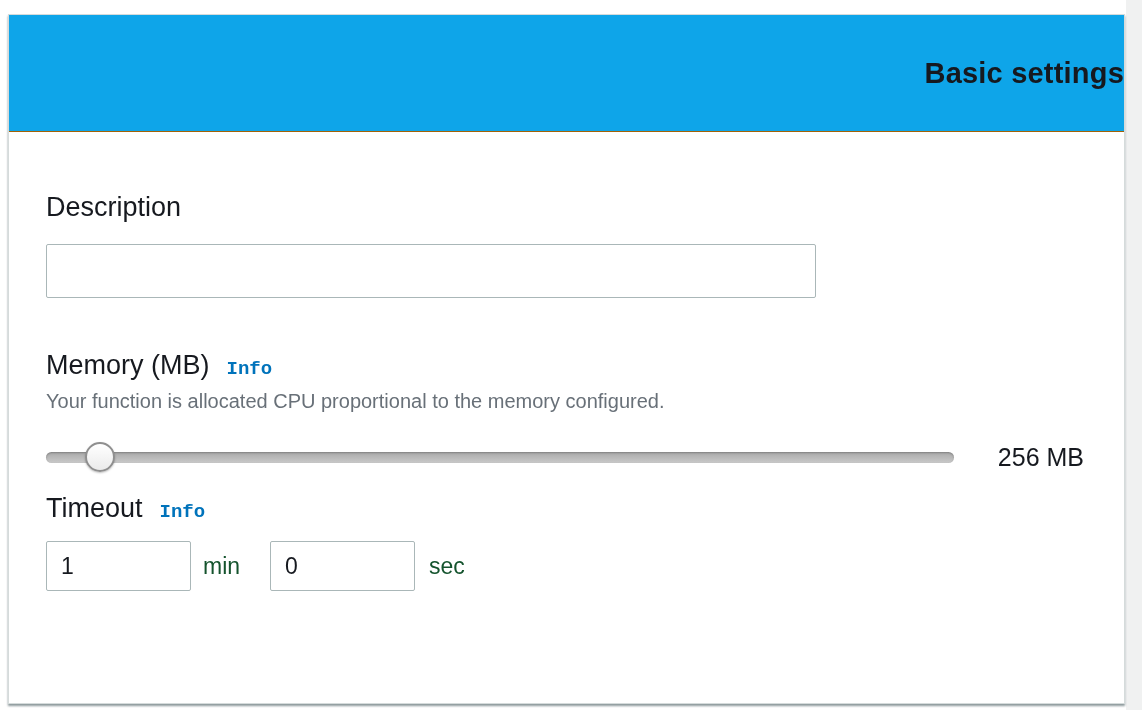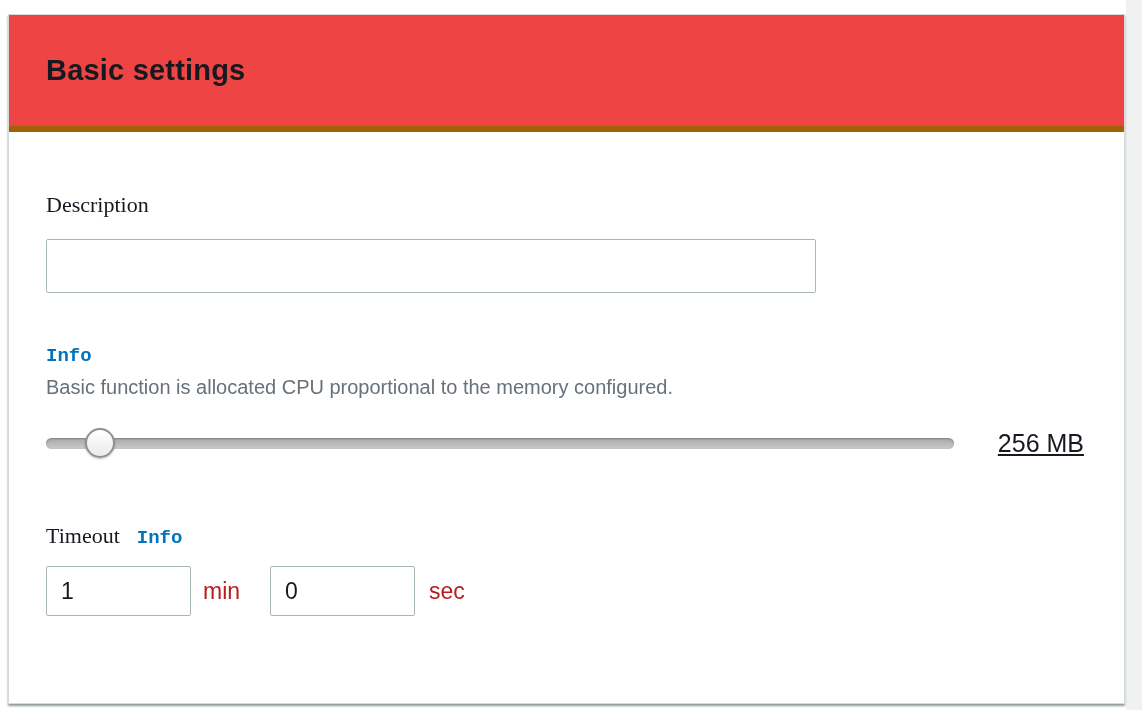--- a/index.html
+++ b/index.html
@@ -19,39 +19,39 @@
   .card {
     position: absolute;
     left: 8px; top: 14px;
     width: 1117px; height: 690px;
     background: #ffffff;
     border: 1px solid #d5dbdb;
     box-shadow: 0 2px 2px 0 rgba(0, 28, 36, 0.45);
   }
   .card-header {
     height: 117px;
-    background: #ef4444;
-    border-bottom: 6px solid #a16207;
+    background: #0ea5e9;
+    border-bottom: 1px solid #a16207;
     display: flex;
     align-items: center;
     padding-left: 37px;
+    justify-content: flex-end;
   }
   .card-title {
     font-size: 29px;
     font-weight: bold;
     color: #16191f;
     letter-spacing: 0.2px;
   }
   .card-body {
     padding: 0 40px 0 37px;
   }
   .field-label {
-    font-size: 22px;
+    font-size: 27px;
     color: #16191f;
-    font-family: Liberation Serif, serif;
   }
   .description-label { margin-top: 60px; }
   .description-input {
     display: block;
     margin-top: 21px;
     width: 770px;
     height: 54px;
     border: 1px solid #aab7b8;
     border-radius: 2px;
     background: #ffffff;
@@ -60,21 +60,21 @@
     color: #16191f;
     padding: 0 12px;
     outline: none;
   }
   .label-row {
     display: flex;
     align-items: baseline;
     gap: 17px;
   }
   .memory-label-row { margin-top: 52px; }
-  .timeout-label-row { margin-top: 64px; text-align: center; }
+  .timeout-label-row { margin-top: 20px; text-align: center; }
   .info-link {
     font-size: 19px;
     font-weight: bold;
     color: #0073bb;
     text-decoration: none;
     cursor: pointer;
     font-family: Liberation Mono, monospace;
   }
   .help-text {
     margin-top: 9px;
@@ -108,42 +108,41 @@
     box-shadow: 0 1px 2px rgba(0,0,0,0.25);
     cursor: grab;
   }
   .slider-value {
     margin-left: 30px;
     width: 100px;
     text-align: right;
     font-size: 25px;
     color: #16191f;
     white-space: nowrap;
-    text-decoration: underline;
   }
   .timeout-inputs-row {
     margin-top: 17px;
     display: flex;
     align-items: center;
   }
   .timeout-input {
     width: 145px;
     height: 50px;
     border: 1px solid #aab7b8;
     border-radius: 2px;
     background: #ffffff;
     font-size: 23px;
     font-family: "Liberation Sans", sans-serif;
     color: #16191f;
     padding: 0 0 0 14px;
     outline: none;
   }
   .unit-label {
     font-size: 23px;
-    color: #b91c1c;
+    color: #14532d;
   }
   .unit-min { margin-left: 12px; }
   .timeout-sec-input { margin-left: 30px; }
   .unit-sec { margin-left: 14px; text-align: center; }
 </style>
 </head>
 <body>
 
 <div class="right-gutter"></div>
 
@@ -152,23 +151,24 @@
   <div class="card-header">
     <h2 class="card-title">Basic settings</h2>
   </div>
 
   <div class="card-body">
 
     <div class="field-label description-label">Description</div>
     <input type="text" class="description-input" value="" style="">
 
     <div class="label-row memory-label-row">
+      <span class="field-label">Memory (MB)</span>
       <a class="info-link">Info</a>
     </div>
-    <div class="help-text">Basic function is allocated CPU proportional to the memory configured.</div>
+    <div class="help-text">Your function is allocated CPU proportional to the memory configured.</div>
 
     <div class="slider-row">
       <div class="slider-track">
         <div class="slider-handle"></div>
       </div>
       <div class="slider-value">256 MB</div>
     </div>
 
     <div class="label-row timeout-label-row">
       <span class="field-label">Timeout</span>

